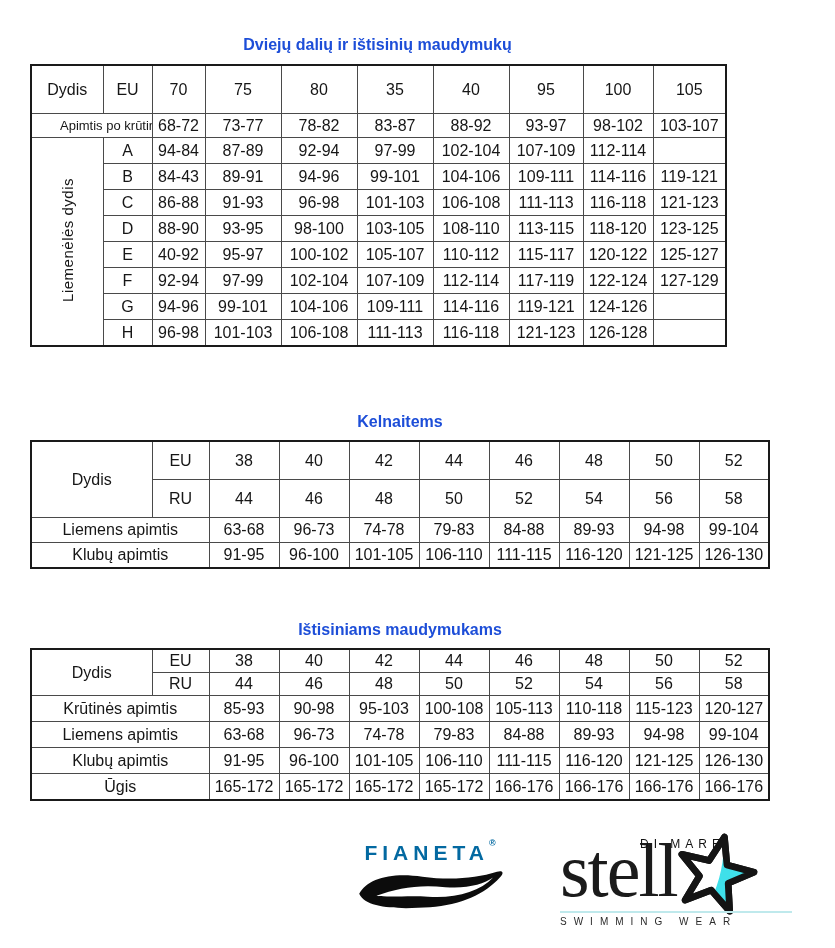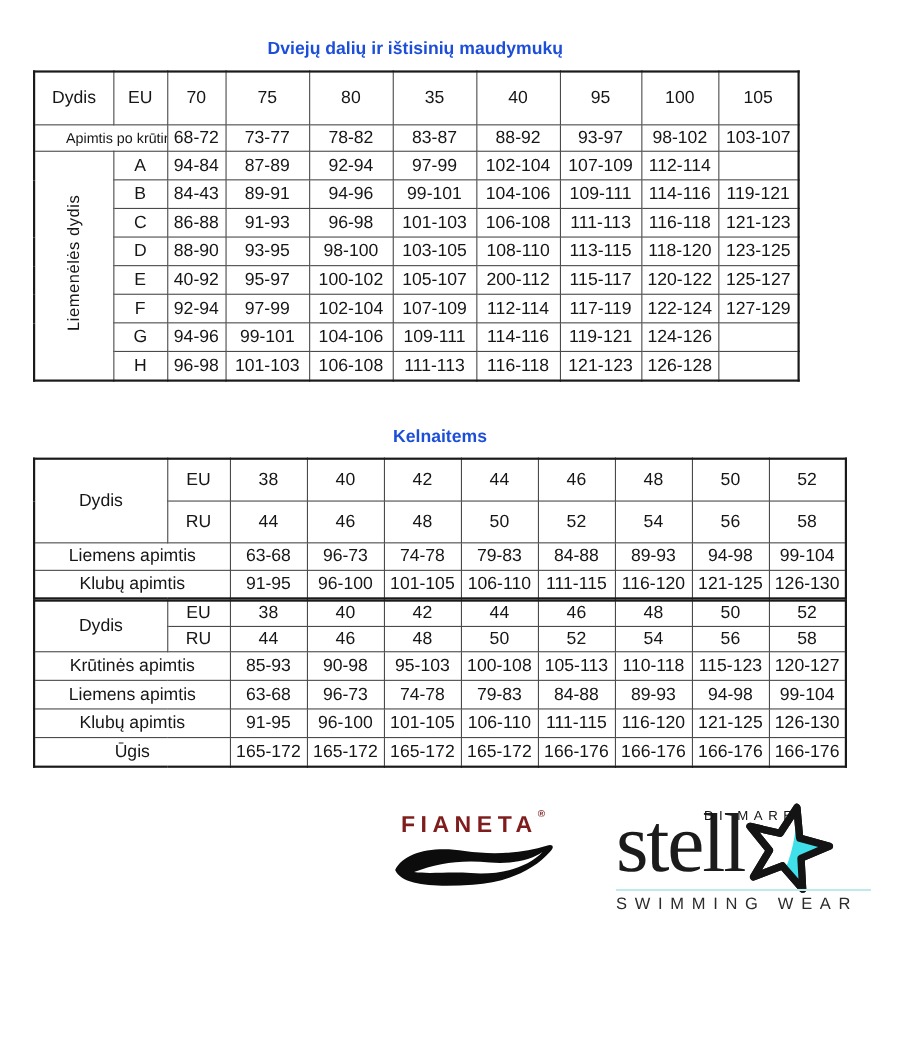--- a/index.html
+++ b/index.html
@@ -37,31 +37,31 @@
   .t2-ru td{height:37px;}
   .t3-eu td{height:22px;}
   .t3-ru td{height:22px;}
   .drow td{height:24px;border-top:2px solid #1a1a1a;}
   .t3 .drow td{height:25px;}
   td.lbl{font-size:15px;}
 
   
   .logos{display:flex;align-items:flex-start;padding-left:314px;margin-top:22px;}
   .fianeta{width:172px;text-align:center;margin-top:18px;}
-  .fianeta-word{font-size:21px;font-weight:800;letter-spacing:5px;color:#7f1d1d;white-space:nowrap;}
+  .fianeta-word{font-size:21px;font-weight:800;letter-spacing:5px;color:#0369a1;white-space:nowrap;}
   .reg{font-size:9px;vertical-align:top;letter-spacing:0;position:relative;top:-3px;}
   .wave{display:block;margin:4px auto 0;}
 
   .stella{margin-left:44px;position:relative;width:260px;}
   .dimare{position:absolute;left:80px;top:14px;font-size:12px;letter-spacing:5px;color:#121212;}
   .stella-main{display:flex;align-items:center;margin-top:11px;height:72px;font-family:Liberation Serif, serif;}
   .stella-word{font-size:76px;line-height:58px;letter-spacing:-2px;color:#1b1b1b;}
   .star-svg{margin-left:-12px;margin-bottom:-10px;}
   .rule-svg{display:block;margin-top:5px;}
-  .sub{font-size:15px;letter-spacing:7px;color:#2b2b2b;margin-top:3px;white-space:nowrap;}
+  .sub{font-size:10px;letter-spacing:7px;color:#2b2b2b;margin-top:3px;white-space:nowrap;}
 </style>
 </head>
 <body>
 
 <div class="sheet">
 
   <div class="tbl-title t1-title">Dviejų dalių ir ištisinių maudymukų</div>
 
   <table class="tbl t1-table">
     <colgroup>
@@ -146,21 +146,21 @@
           <td>113-115</td>
           <td>118-120</td>
           <td>123-125</td>
         </tr>
       <tr class="cup">
         <td>E</td>
       <td>40-92</td>
           <td>95-97</td>
           <td>100-102</td>
           <td>105-107</td>
-          <td>200-112</td>
+          <td>110-112</td>
           <td>115-117</td>
           <td>120-122</td>
           <td>125-127</td>
         </tr>
       <tr class="cup">
         <td>F</td>
       <td>92-94</td>
           <td>97-99</td>
           <td>102-104</td>
           <td>107-109</td>
@@ -187,21 +187,21 @@
           <td>106-108</td>
           <td>111-113</td>
           <td>116-118</td>
           <td>121-123</td>
           <td>126-128</td>
           <td></td>
         </tr>
     </tbody>
   </table>
 
-  <div class="tbl-title t23-title" style="margin-top:42px;">Kelnaitems</div>
+  <div class="tbl-title t23-title" style="margin-top:66px;">Kelnaitems</div>
 
   <table class="tbl t23-table t2">
     <colgroup>
       <col style="width:121px">
         <col style="width:57px">
       <col>
         <col>
         <col>
         <col>
         <col>
@@ -251,20 +251,21 @@
           <td>101-105</td>
           <td>106-110</td>
           <td>111-115</td>
           <td>116-120</td>
           <td>121-125</td>
           <td>126-130</td>
         </tr>
     </tbody>
   </table>
 
+  <div class="tbl-title t23-title" style="margin-top:52px;">Ištisiniams maudymukams</div>
 
   <table class="tbl t23-table t3">
     <colgroup>
       <col style="width:121px">
         <col style="width:57px">
       <col>
         <col>
         <col>
         <col>
         <col>

